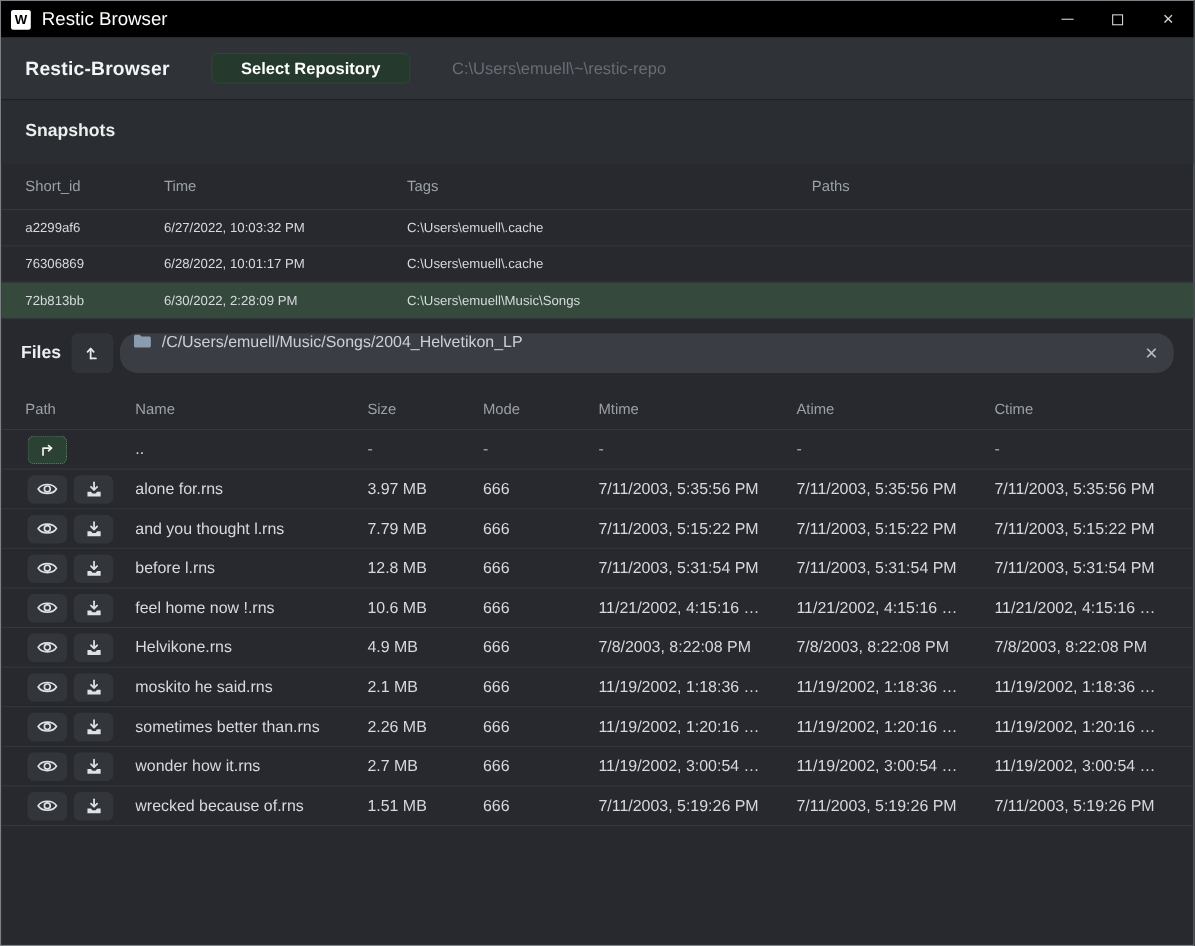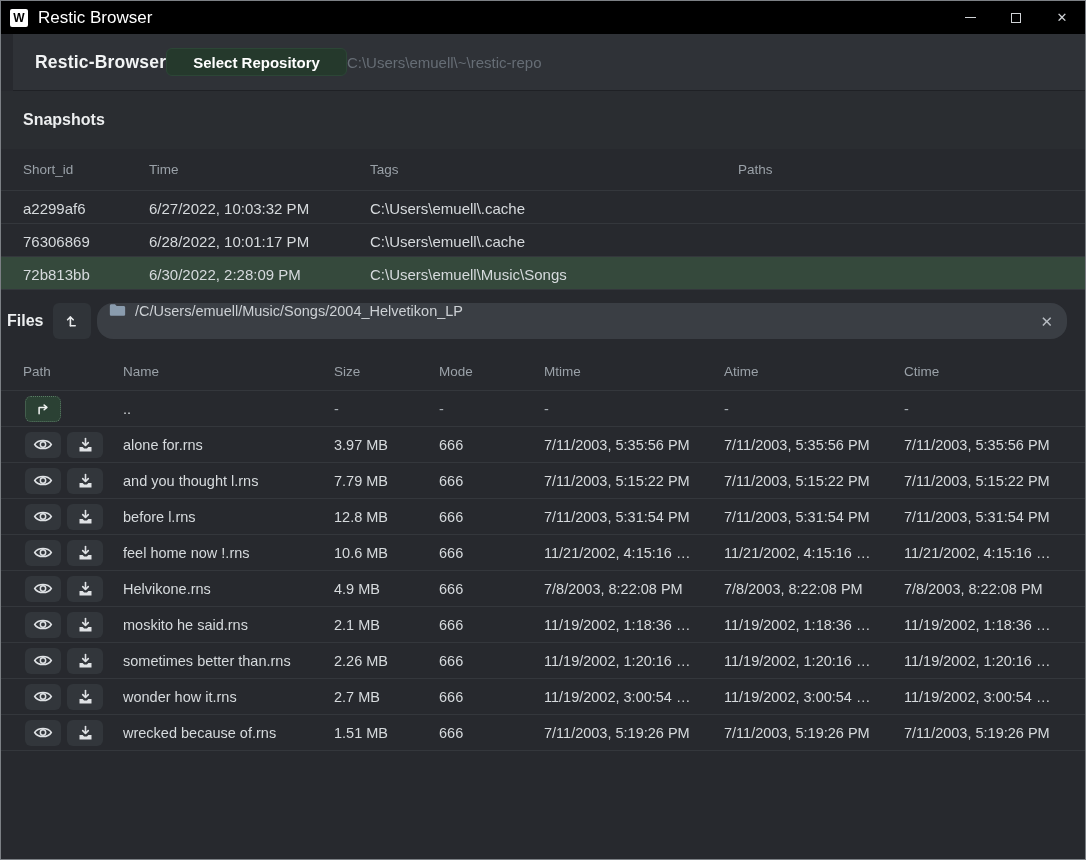--- a/index.html
+++ b/index.html
@@ -49,23 +49,22 @@
   .tb-btn{
     width:46px;height:100%;background:transparent;border:none;cursor:pointer;
     display:flex;align-items:center;justify-content:center;color:#d0d3d6;
   }
   .min-glyph{display:inline-block;width:11px;height:1px;background:#d0d3d6;}
   .max-glyph{display:inline-block;width:10px;height:10px;border:1px solid #d0d3d6;}
   .close-glyph{font-size:13px;line-height:1;color:#d0d3d6;}
   
   .header{
     height:57px;flex:0 0 57px;background:var(--header-bg);
-    display:flex;align-items:center;padding:0 22px;
+    display:flex;align-items:center;gap:38px;padding:0 22px;
     border-bottom:1px solid #1f2125;
-    margin-left:12px;
   }
   .app-title{font-size:17.5px;font-weight:bold;color:#f2f4f5;letter-spacing:.2px;}
   .select-repo-btn{
     height:28px;padding:0 26px;border-radius:6px;border:1px solid #2c4636;
     background:var(--accent-green);color:#ffffff;font-weight:bold;font-size:15px;
     font-family:inherit;cursor:pointer;
   }
   .repo-path{font-size:15px;color:var(--repo-path-text);margin-left:0px;}
   
   .section-heading{
@@ -78,27 +77,27 @@
     grid-template-columns:94px 189px 336px 330px 1fr;
     align-items:center;
     padding:0 12px 0 22px;
     gap:32px;
   }
   .snap-header{
     height:42px;flex:0 0 42px;color:var(--muted-text);font-size:13.5px;
     border-bottom:1px solid var(--row-line);
   }
   .snap-row{
-    height:33px;font-size:15px;color:var(--row-text);
+    height:33px;font-size:12px;color:var(--row-text);
     border-bottom:1px solid var(--row-line);cursor:default;
   }
   .snap-row.selected{background:var(--selected-row);}
   
   .files-toolbar{
-    height:62px;flex:0 0 62px;display:flex;align-items:center;padding:0 18px 0 6px;
+    height:62px;flex:0 0 62px;display:flex;align-items:center;padding:0 18px 0 18px;
   }
   .files-toolbar h2{font-size:16px;font-weight:bold;color:#eceeef;width:46px;}
   .up-btn{
     width:38px;height:36px;border-radius:6px;border:none;background:#303439;
     display:flex;align-items:center;justify-content:center;cursor:pointer;flex:0 0 38px;
     margin-right:6px;
   }
   .path-bar{
     flex:1;height:36px;border-radius:16px;background:var(--path-bar);
     display:flex;gap:9px;padding:0 12px;cursor:text;

